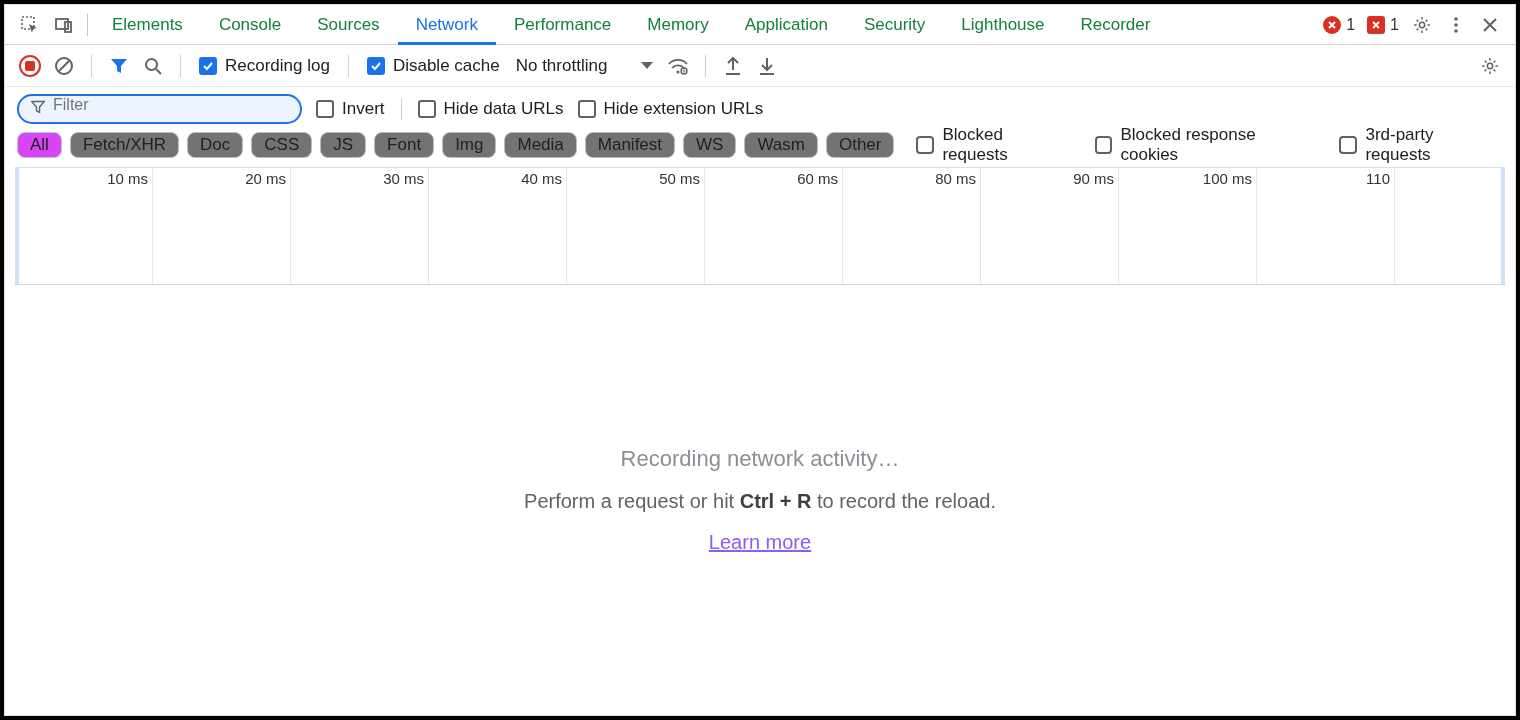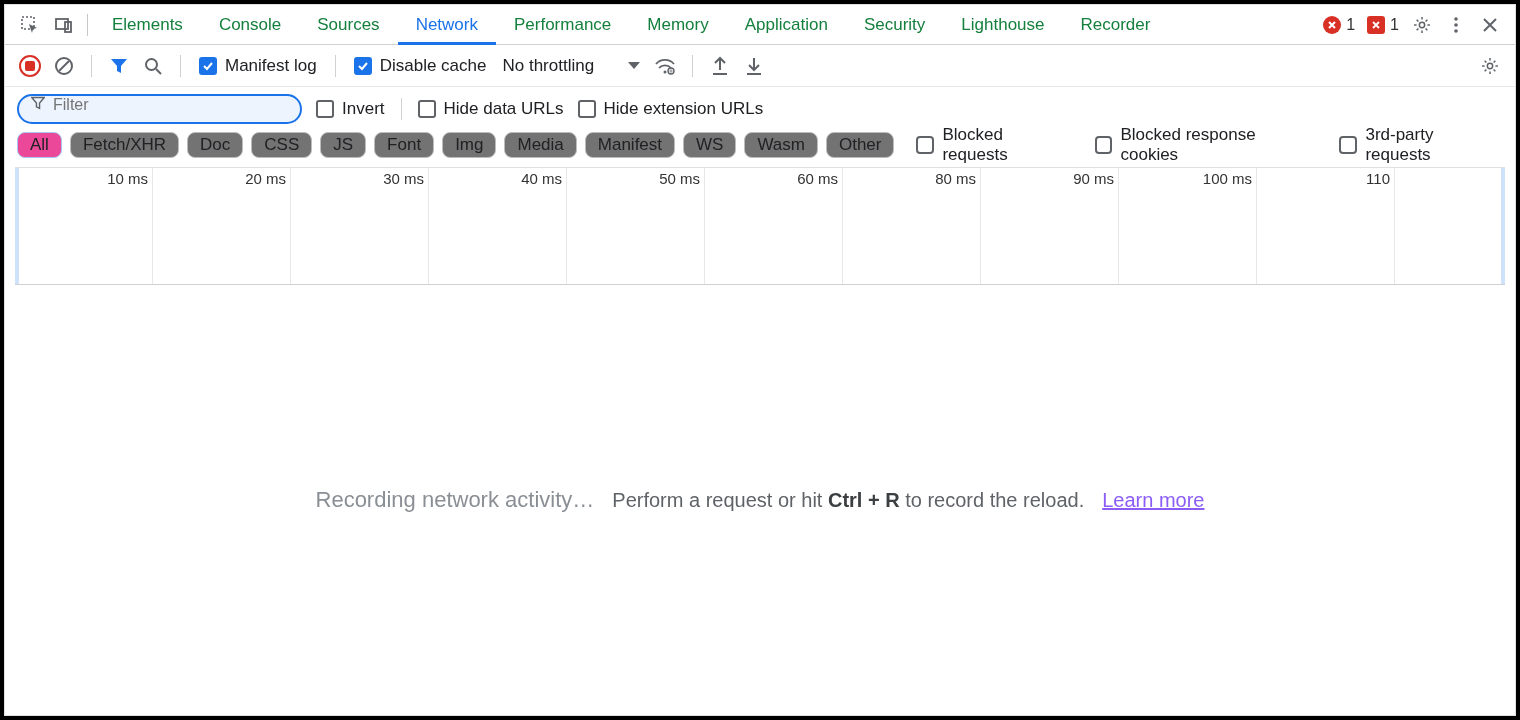--- a/index.html
+++ b/index.html
@@ -122,25 +122,25 @@
   }
 
   
   .filterbar {
     display: flex; align-items: center;
     height: 40px;
     padding: 4px 12px 0 12px;
     gap: 14px;
   }
   .filterbox {
-    display: flex; align-items: flex-start;
+    display: flex; align-items: flex-end;
     width: 285px; height: 30px;
     border: 2px solid #1a73e8;
     border-radius: 15px;
-    padding: 0 12px; gap: 8px;
+    padding: 8px 12px; gap: 8px;
     background: #eef4fe;
   }
   .filterbox input {
     border: none; outline: none; background: transparent;
     font-size: 16px; color: #5f6368; flex: 1;
   }
   .chk2 {
     display: flex; align-items: center; gap: 8px;
     font-size: 17px; color: #202124;
   }
@@ -159,21 +159,21 @@
   }
   .pill {
     border: 1px solid #bdbdbd;
     border-radius: 8px;
     padding: 2px 12px;
     font-size: 17px;
     color: #202124;
     background: #737373;
   }
   .pill.active {
-    background: #ec4899;
+    background: #d946ef;
     border-color: #a9c7f0;
   }
   .chk3 {
     display: flex; align-items: center; gap: 8px;
     font-size: 17px; color: #202124;
     margin-left: 14px;
   }
   .chk3 .box {
     width: 18px; height: 18px; border-radius: 4px;
     border: 2px solid #5f6368;
@@ -210,21 +210,21 @@
   }
   .timeline .bar-right {
     position: absolute; right: 0; top: 0; bottom: 0;
     width: 4px; background: #cfe2fb;
   }
 
   
   .emptybody {
     flex: 1;
     display: flex;
-    flex-direction: row;
+    flex-direction: column;
     align-items: center;
     justify-content: center;
     gap: 18px;
     color: #7a7f85;
   }
   .emptybody .l1 { font-size: 22px; color: #8a8f95; }
   .emptybody .l2 { font-size: 20px; color: #5f6368; }
   .emptybody .l2 b { color: #3c4043; font-weight: 700; }
   .emptybody a {
     font-size: 20px; color: #8b5cf6;
@@ -343,21 +343,21 @@
           <path d="M12 12 L17 17"></path>
       </svg>
     </div>
     <div class="vsep"></div>
     <label class="chk">
       <span class="box checked">
         <svg width="12" height="12" viewBox="0 0 12 12">
             <path d="M2 6 L5 9 L10 3" stroke="#fff" stroke-width="2" fill="none"></path>
           </svg>
       </span>
-      <span>Manifest log</span>
+      <span>Recording log</span>
     </label>
     <div class="vsep"></div>
     <label class="chk">
       <span class="box checked">
         <svg width="12" height="12" viewBox="0 0 12 12">
             <path d="M2 6 L5 9 L10 3" stroke="#fff" stroke-width="2" fill="none"></path>
           </svg>
       </span>
       <span>Disable cache</span>
     </label>

